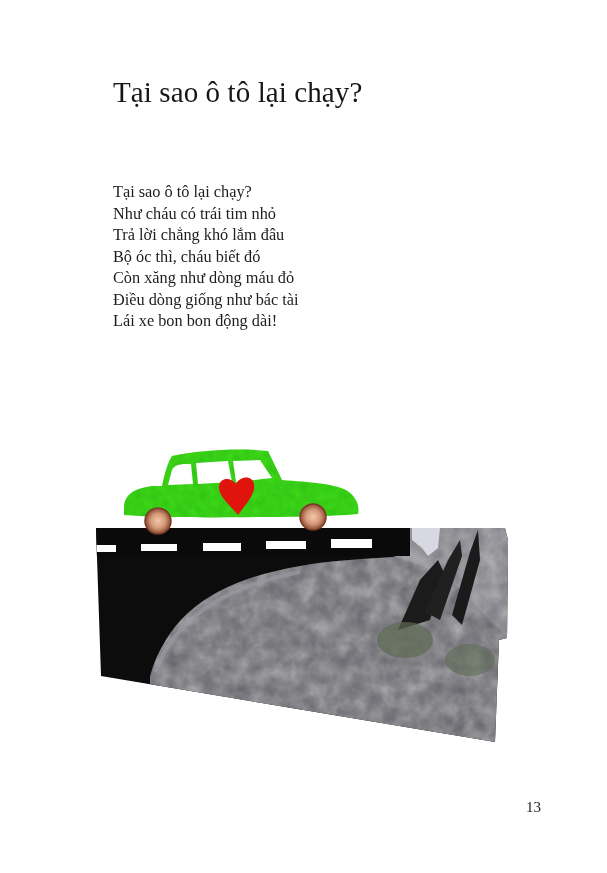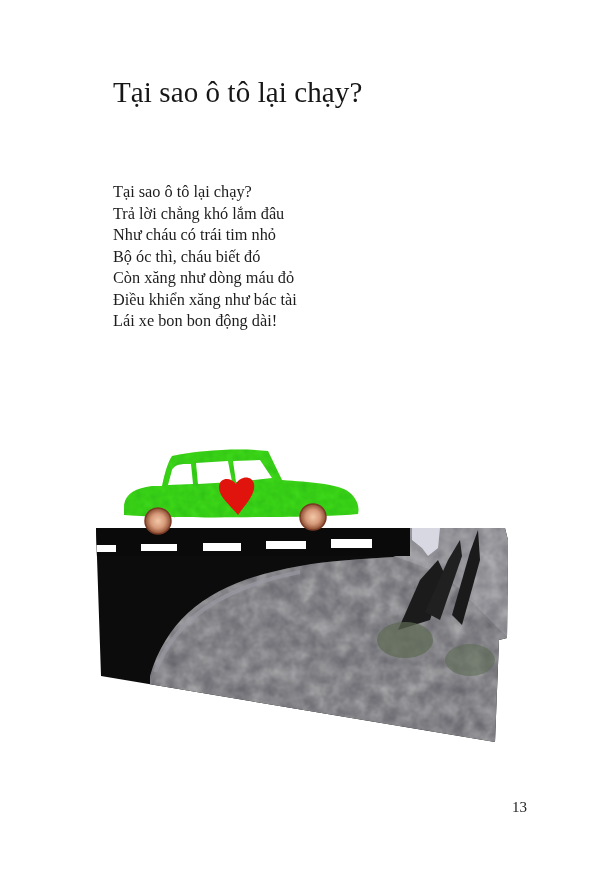--- a/index.html
+++ b/index.html
@@ -1,34 +1,34 @@
 <!DOCTYPE html>
 <html><head>
 <meta charset="utf-8">
 <style>
   html,body{margin:0;padding:0;background:#ffffff;}
   body{width:607px;height:873px;position:relative;overflow:hidden;font-family:"Liberation Serif","DejaVu Serif",serif;color:#1a1a1a;}
   .title{position:absolute;left:113px;top:74px;font-size:29px;line-height:36px;letter-spacing:0.1px;color:#161616;}
   .poem{position:absolute;left:113px;top:181px;font-size:16.3px;line-height:21.5px;color:#1d1d1d;}
   .poem div{white-space:nowrap;}
   .illustration{position:absolute;left:0;top:0;width:607px;height:873px;}
-  .page-number{position:absolute;left:512px;top:798px;font-size:15px;line-height:18px;color:#222;}
+  .page-number{position:absolute;left:526px;top:798px;font-size:15px;line-height:18px;color:#222;}
 </style>
 </head>
 <body>
 
 <div class="title">Tại sao ô tô lại chạy?</div>
 
 <div class="poem">
   <div>Tại sao ô tô lại chạy?</div>
+  <div>Như cháu có trái tim nhỏ</div>
   <div>Trả lời chẳng khó lắm đâu</div>
-  <div>Như cháu có trái tim nhỏ</div>
   <div>Bộ óc thì, cháu biết đó</div>
   <div>Còn xăng như dòng máu đỏ</div>
-  <div>Điều khiển xăng như bác tài</div>
+  <div>Điều dòng giống như bác tài</div>
   <div>Lái xe bon bon động dài!</div>
 </div>
 
 <svg class="illustration" viewBox="0 0 607 873" xmlns="http://www.w3.org/2000/svg">
   <defs>
     <filter id="grain" x="0" y="0" width="100%" height="100%">
       <feTurbulence type="fractalNoise" baseFrequency="0.06" numOctaves="3" seed="4" result="n"></feTurbulence>
       <feColorMatrix type="saturate" values="0" in="n" result="g"></feColorMatrix>
       <feComponentTransfer in="g" result="g2">
         <feFuncA type="table" tableValues="0 0.55"></feFuncA>

